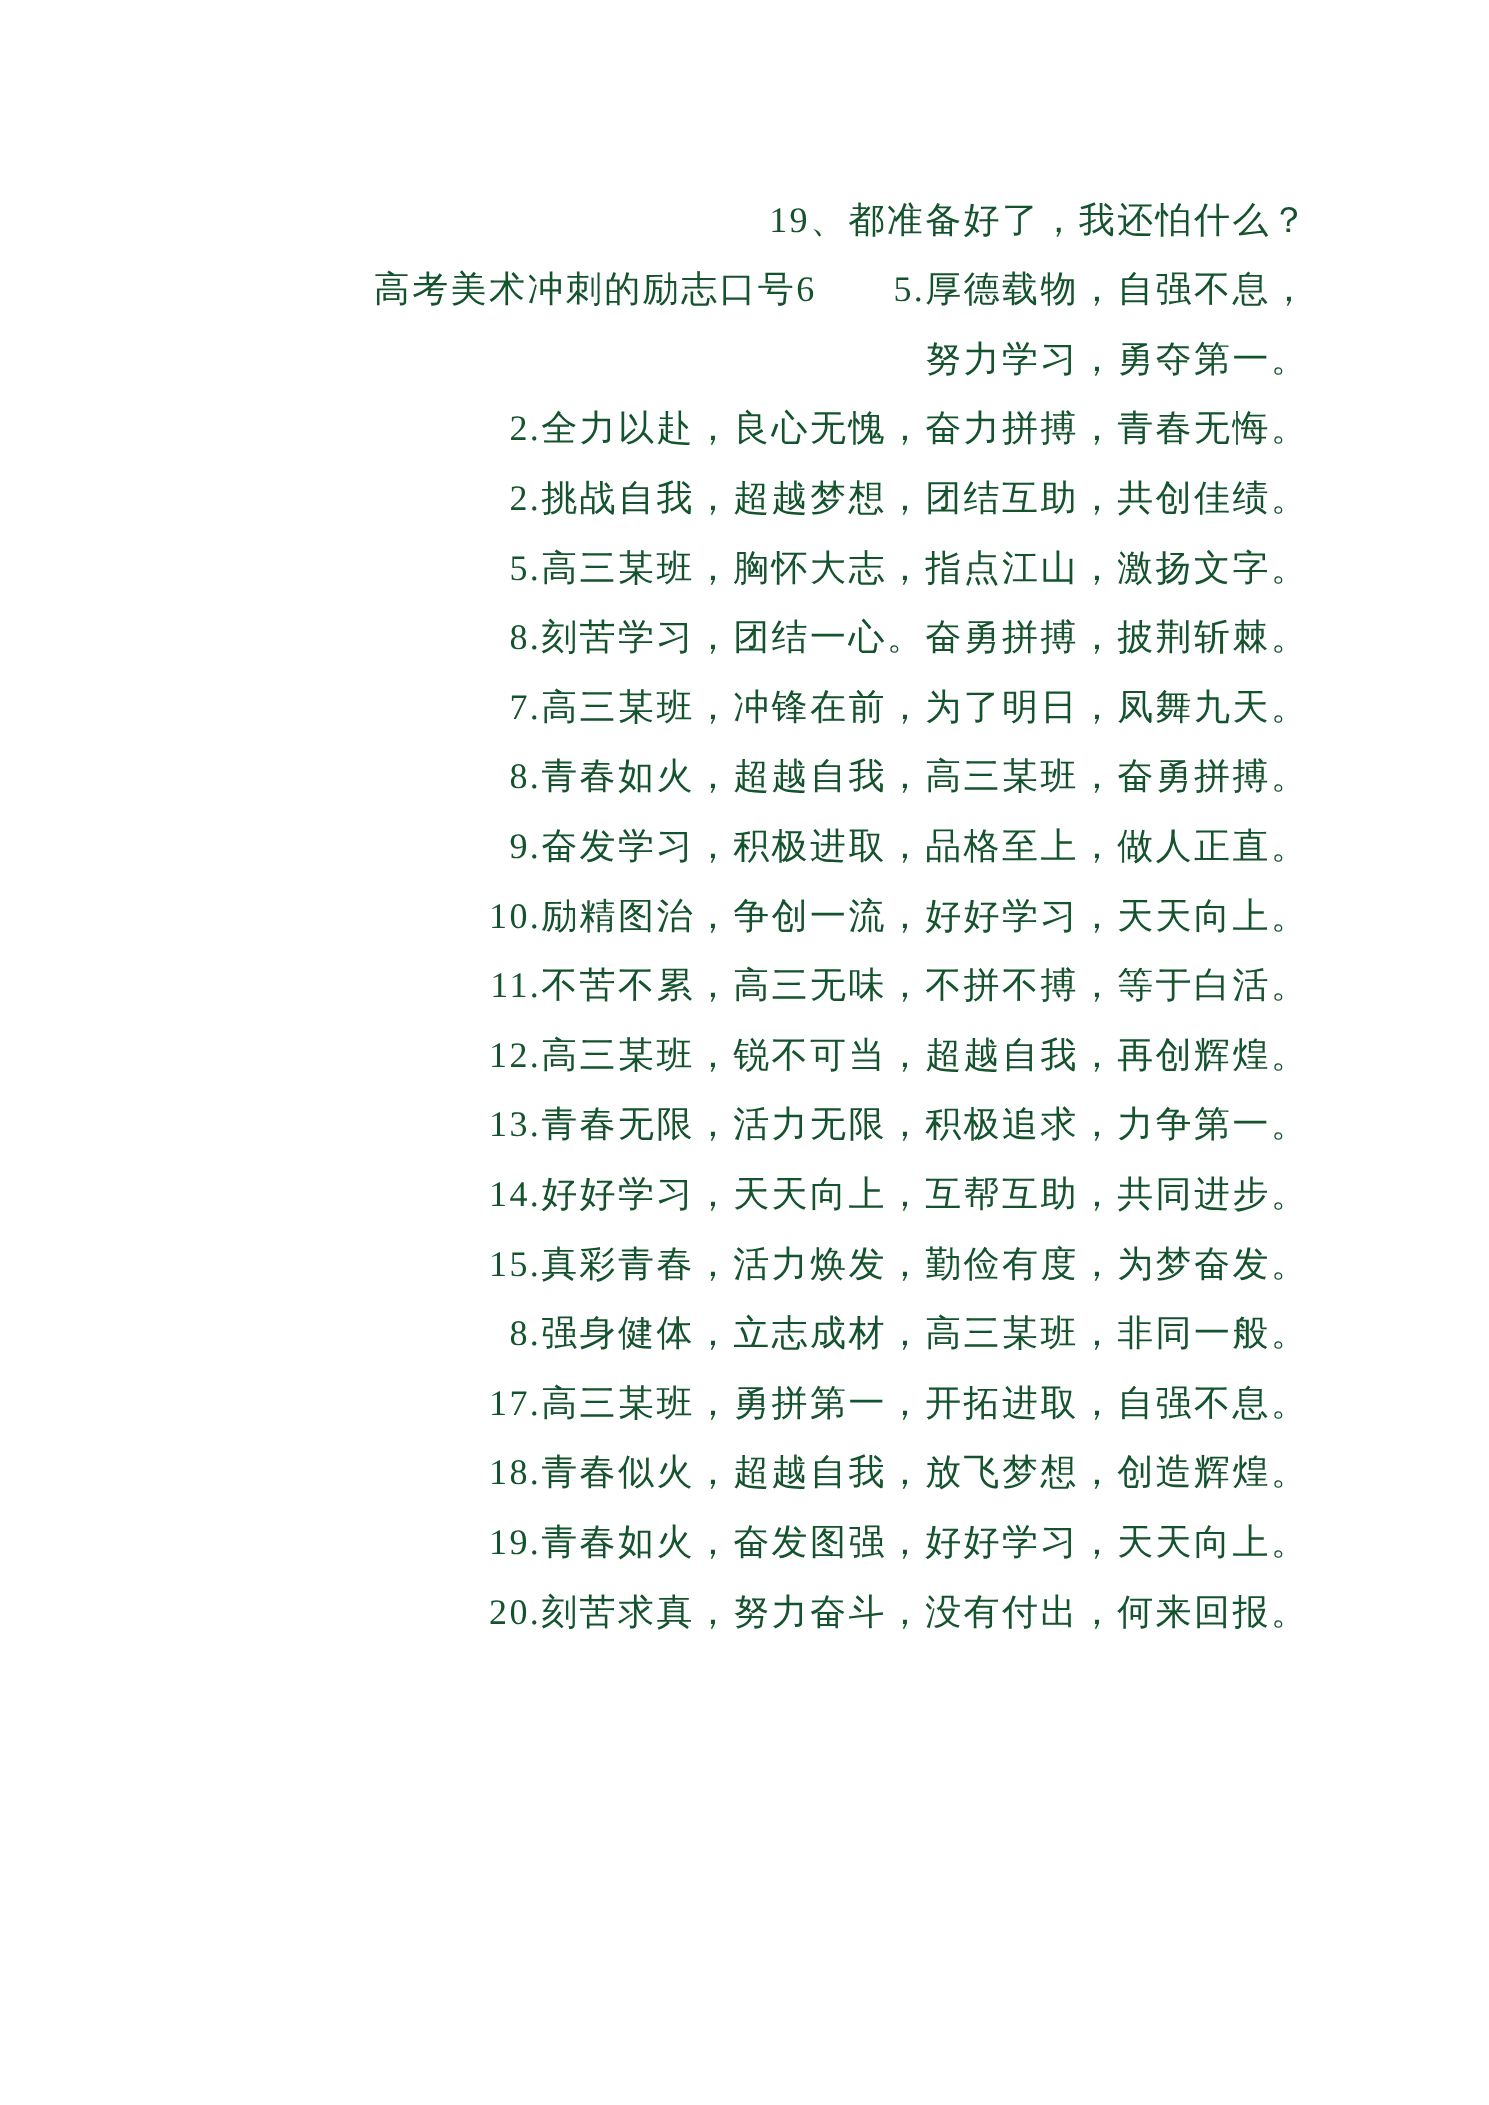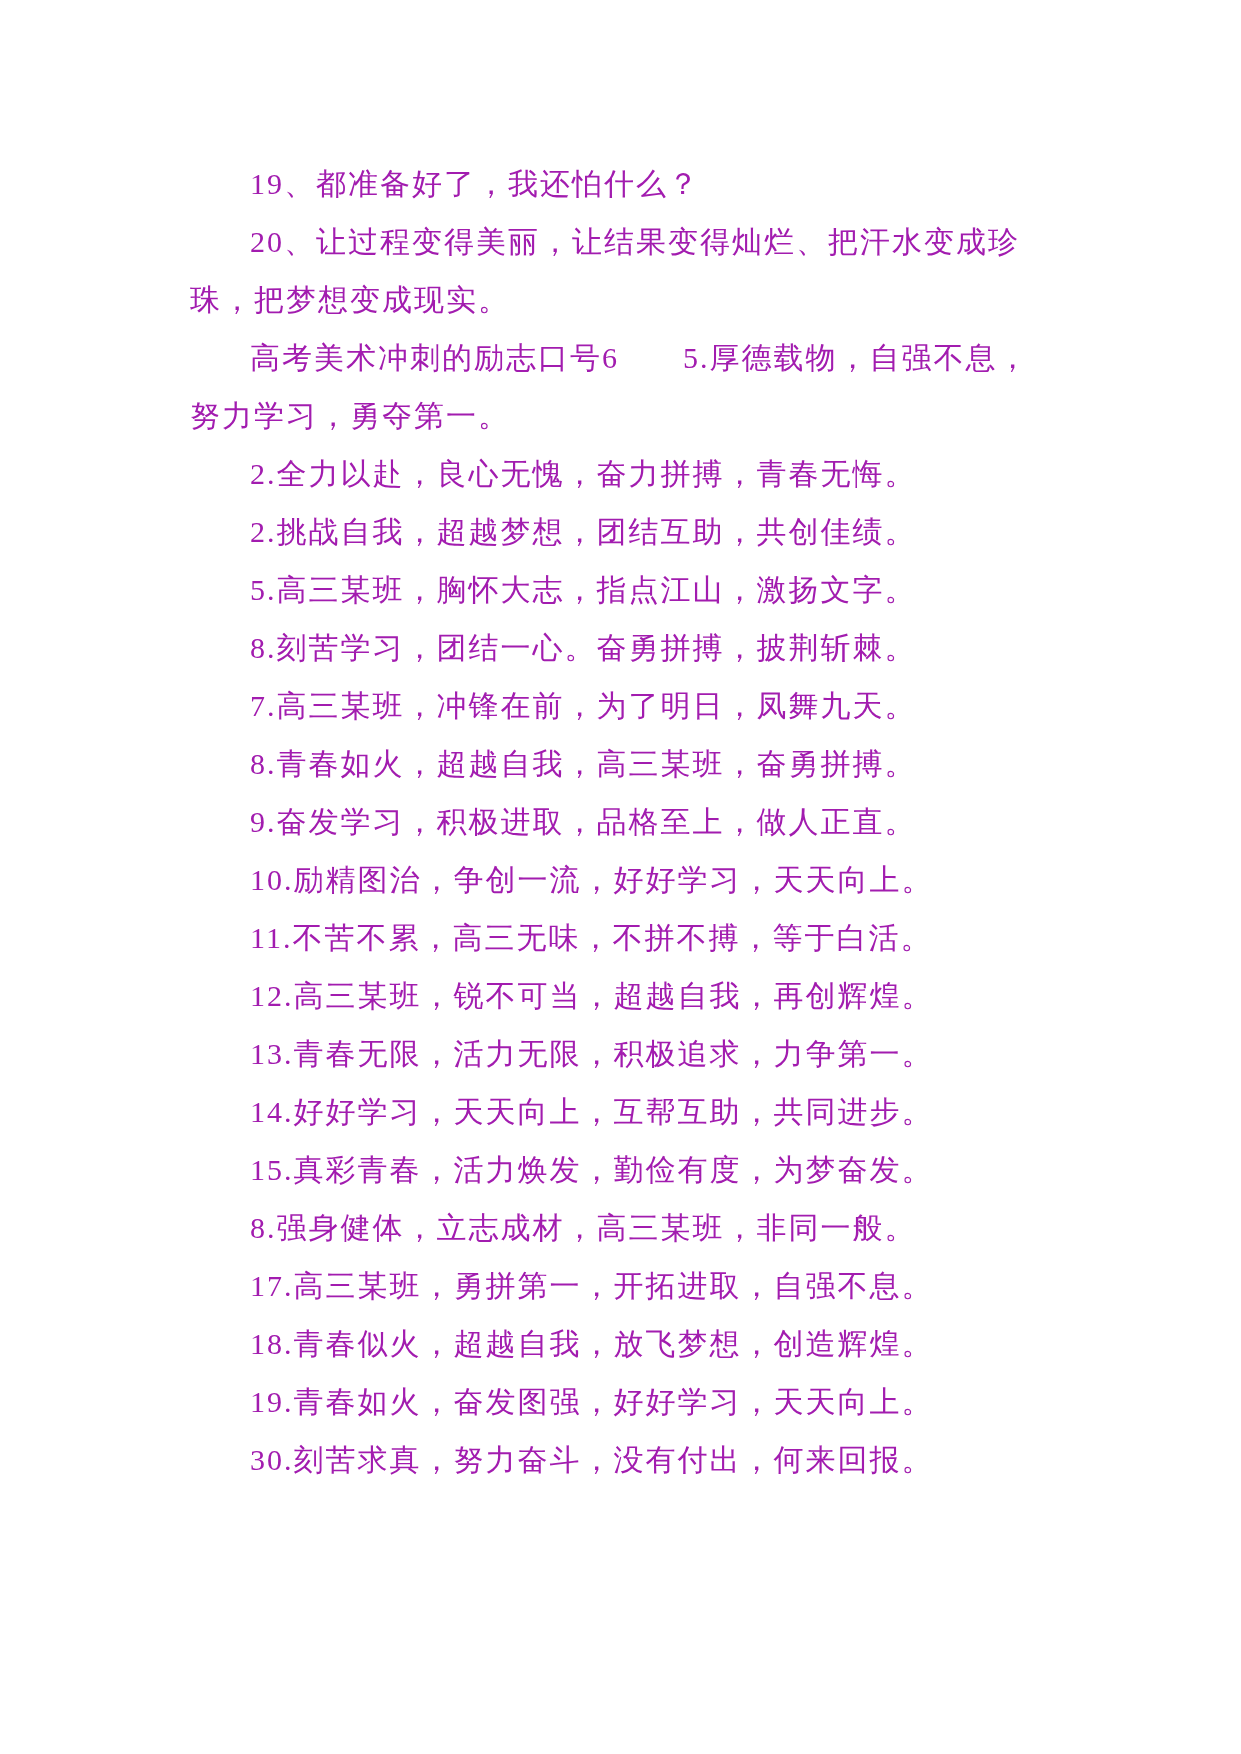--- a/index.html
+++ b/index.html
@@ -17,46 +17,43 @@
     width: 1241px;
     height: 1754px;
     background: #ffffff;
     box-sizing: border-box;
     padding: 155px 150px 0 190px;
   }
   .doc-body {
     font-family: "Liberation Serif", "DejaVu Serif", serif;
     font-size: 30px;
     line-height: 58px;
-    color: #a21caf;
+    color: #14532d;
     letter-spacing: 2px;
+    text-align: right;
   }
   .para {
     margin: 0;
     padding: 0;
   }
   .text-line {
     white-space: nowrap;
     height: 58px;
   }
   .text-line.first {
     text-indent: 2em;
   }
 </style>
 </head>
 <body>
 
 <div class="page">
   <div class="doc-body" id="doc-body">
       <div class="para">
         <div class="text-line first">19、都准备好了，我还怕什么？</div>
-      </div>
-      <div class="para">
-        <div class="text-line first">20、让过程变得美丽，让结果变得灿烂、把汗水变成珍</div>
-        <div class="text-line">珠，把梦想变成现实。</div>
       </div>
       <div class="para">
         <div class="text-line first">高考美术冲刺的励志口号6　　5.厚德载物，自强不息，</div>
         <div class="text-line">努力学习，勇夺第一。</div>
       </div>
       <div class="para">
         <div class="text-line first">2.全力以赴，良心无愧，奋力拼搏，青春无悔。</div>
       </div>
       <div class="para">
         <div class="text-line first">2.挑战自我，超越梦想，团结互助，共创佳绩。</div>
@@ -100,16 +97,16 @@
       <div class="para">
         <div class="text-line first">17.高三某班，勇拼第一，开拓进取，自强不息。</div>
       </div>
       <div class="para">
         <div class="text-line first">18.青春似火，超越自我，放飞梦想，创造辉煌。</div>
       </div>
       <div class="para">
         <div class="text-line first">19.青春如火，奋发图强，好好学习，天天向上。</div>
       </div>
       <div class="para">
-        <div class="text-line first">30.刻苦求真，努力奋斗，没有付出，何来回报。</div>
+        <div class="text-line first">20.刻苦求真，努力奋斗，没有付出，何来回报。</div>
       </div>
     </div>
 </div>
 
 </body></html>

